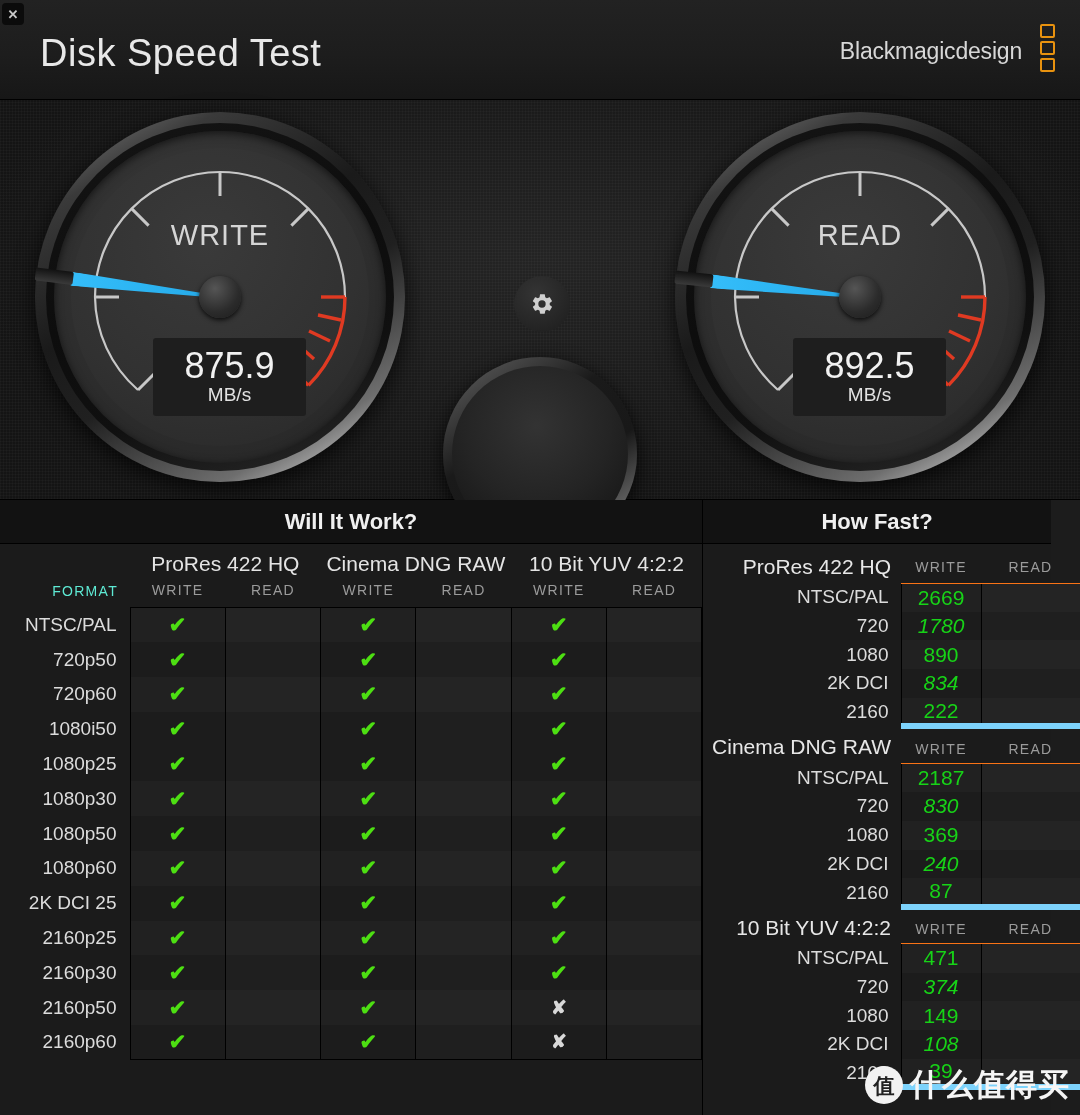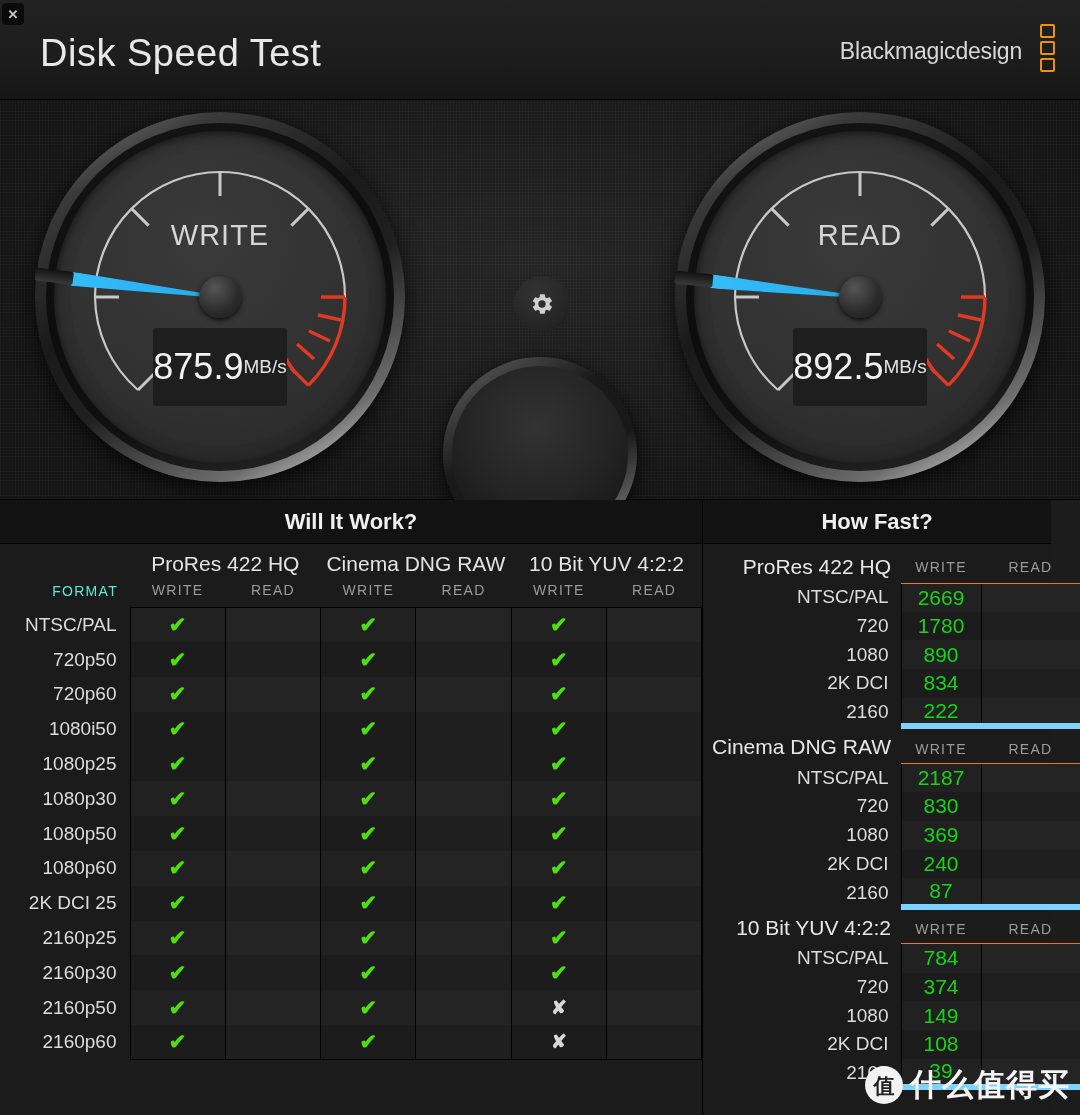--- a/index.html
+++ b/index.html
@@ -99,23 +99,23 @@
     background: linear-gradient(90deg, #25a9e8 0%, #2fb8f5 70%, #35bdfa 100%);
     clip-path: polygon(0% 42%, 100% 0%, 100% 100%, 0% 58%);
   }
   .needle .tail {
     position: absolute; right: -36px; top: 1px; width: 38px; height: 13px;
     background: linear-gradient(180deg,#3a3a3a,#121212);
     border-radius: 2px;
   }
 
   .readout {
-    position: absolute; left: 50%; top: 216px; width: 134px; height: 78px;
+    position: absolute; left: 50%; top: 226px; width: 153px; height: 78px;
     margin-left: -67px; background: #1e1e1e; border-radius: 3px;
-    display: flex; align-items: center; justify-content: center;
+    display: flex; flex-direction: column; align-items: center; justify-content: center;
     z-index: 7;
   }
   .readout .num { font-size: 36px; color: #f2f2f2; font-weight: 400; line-height: 1; }
   .readout .unit { font-size: 19px; color: #e2e2e2; font-weight: 400; margin-top: 0; }
 
   
   .gear-btn {
     position: absolute; left: 514px; top: 176px; width: 56px; height: 56px;
     border-radius: 50%;
     background: radial-gradient(circle at 40% 32%, #343434 0%, #262626 60%, #1c1c1c 100%);
@@ -202,21 +202,21 @@
   .ftable td.rlbl {
     font-size: 19px; color: #dcdcdc; text-align: right; padding-right: 12px; height: 28.7px;
   }
   .ftable td.val {
     height: 28.7px; text-align: center; font-size: 21px; color: #17d317;
     background: #212121; border-left: 1px solid #000;
   }
   .ftable td.blank {
     height: 28.7px; background: #242424; border-left: 1px solid #000; border-right: 1px solid #000;
   }
-  .ftable tr.alt td.val { background: #1c1c1c; }
+  .ftable tr.alt td.val { background: #1c1c1c; font-style: italic; }
   .ftable tr.alt td.blank { background: #1f1f1f; }
   .ftable tr.gfirst td.val, .ftable tr.gfirst td.blank { border-top: 1px solid #f97316; }
   .ftable tr.glast td.val, .ftable tr.glast td.blank { border-bottom: 6px solid #7dd3fc; }
 
   
   .watermark {
     position: absolute; right: 10px; bottom: 8px; height: 44px;
     display: flex; align-items: center; z-index: 40; pointer-events: none;
   }
   .wm-logo {
@@ -564,21 +564,21 @@
             <td class="val">87</td>
             <td class="blank"></td>
           </tr>
           <tr>
             <td class="grp">10 Bit YUV 4:2:2</td>
             <td class="sub">WRITE</td>
             <td class="sub">READ</td>
           </tr>
           <tr class="gfirst">
             <td class="rlbl">NTSC/PAL</td>
-            <td class="val">784</td>
+            <td class="val">471</td>
             <td class="blank"></td>
           </tr>
           <tr class="alt">
             <td class="rlbl">720</td>
             <td class="val">374</td>
             <td class="blank"></td>
           </tr>
           <tr>
             <td class="rlbl">1080</td>
             <td class="val">149</td>

